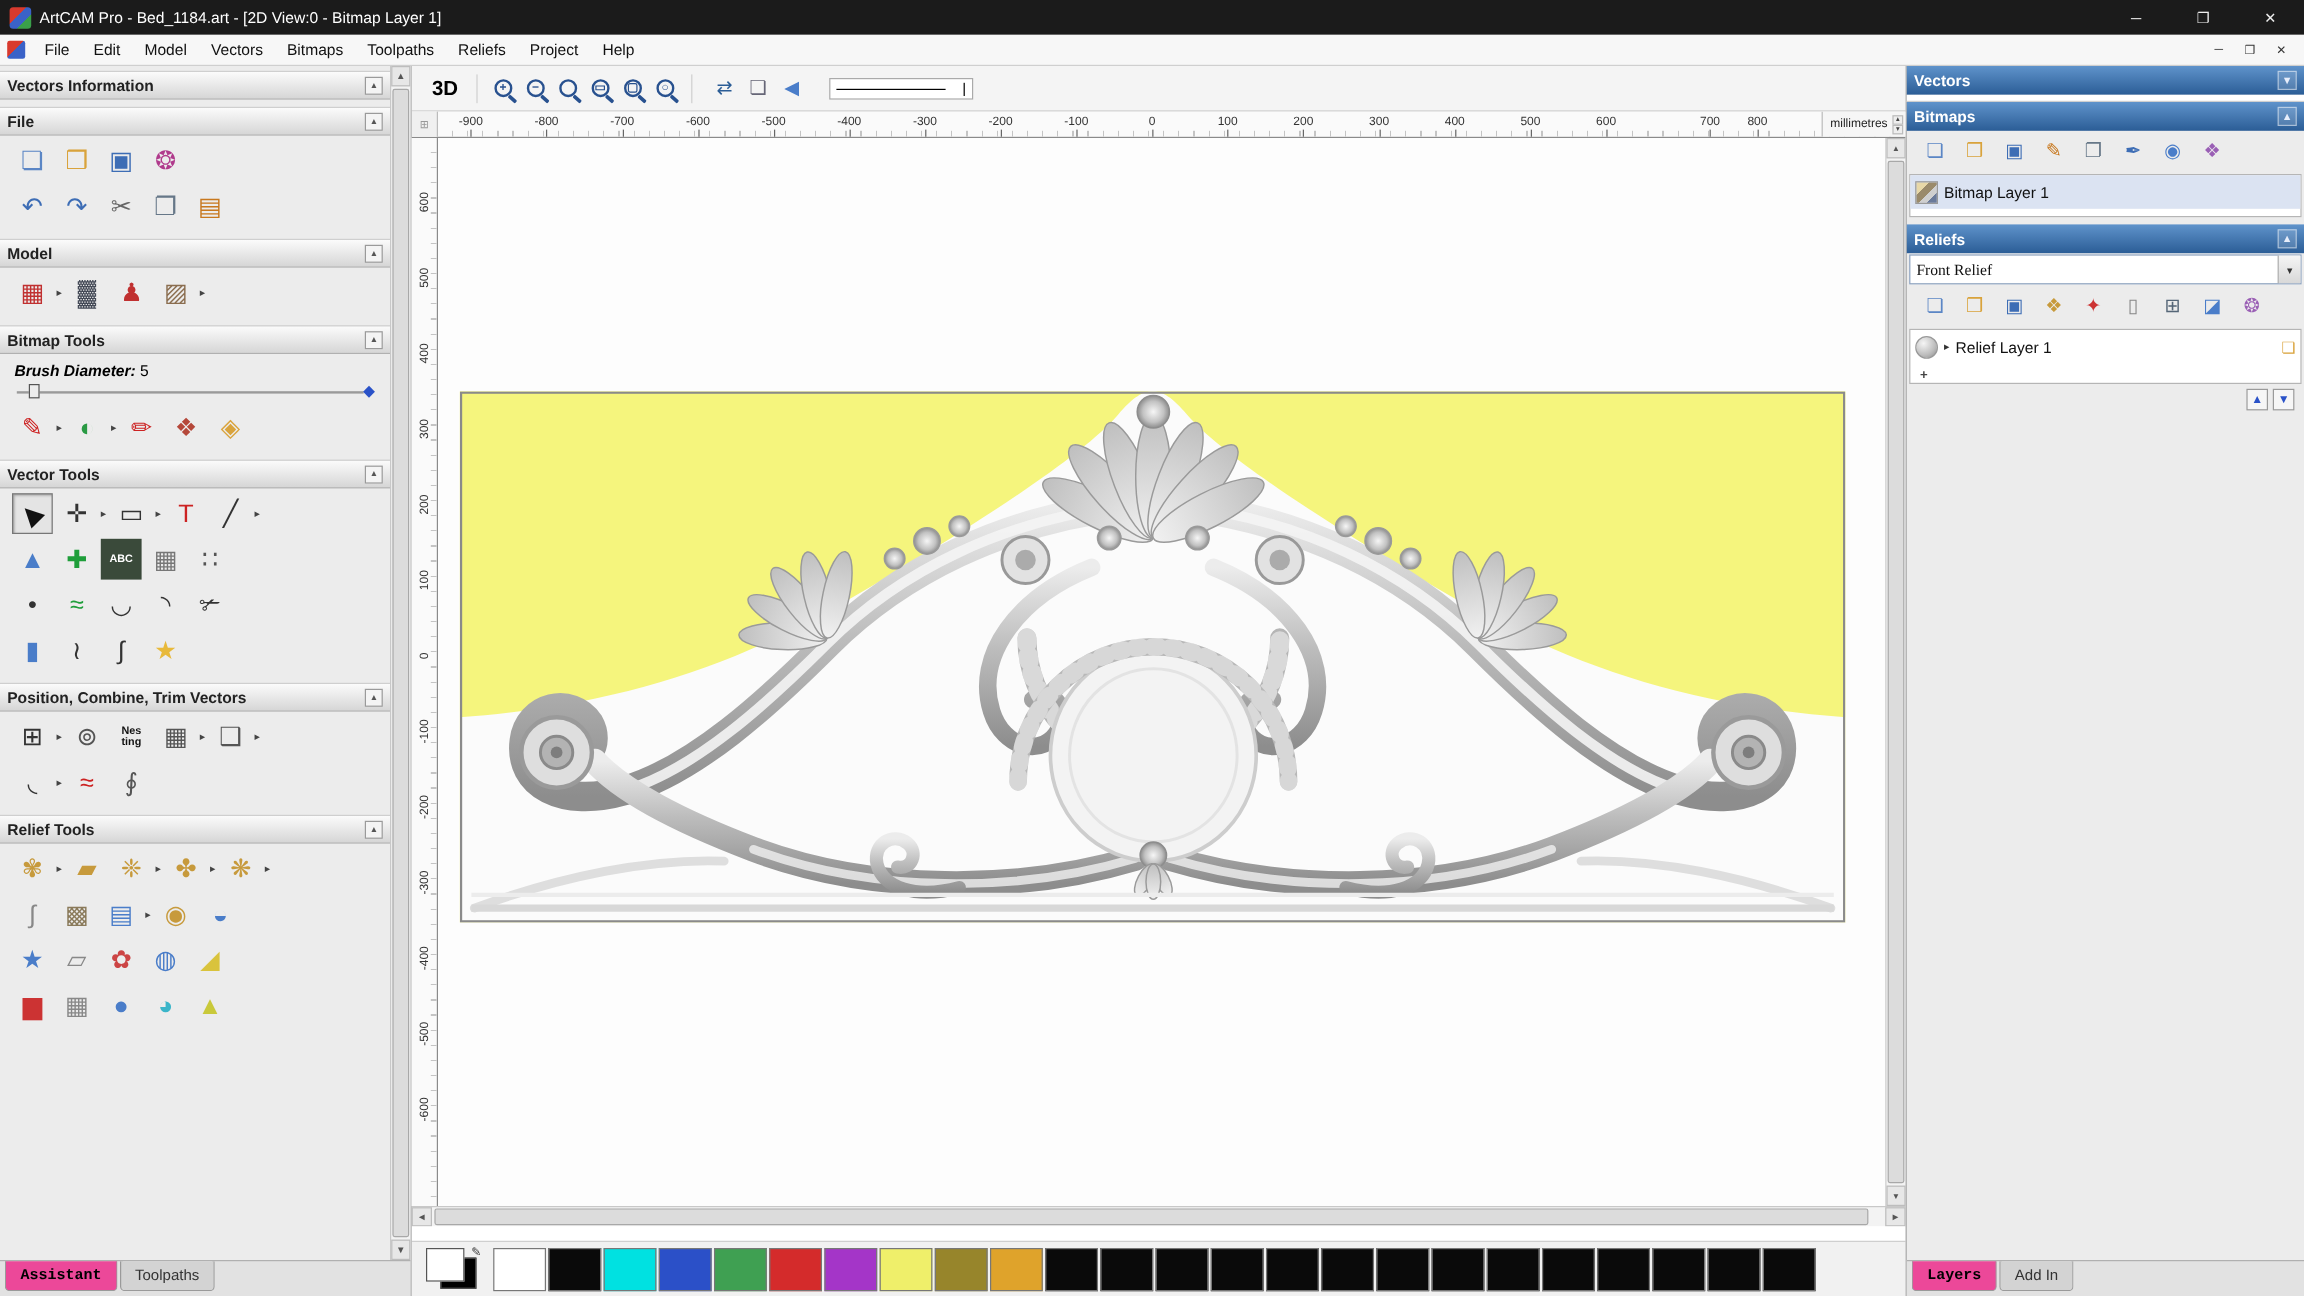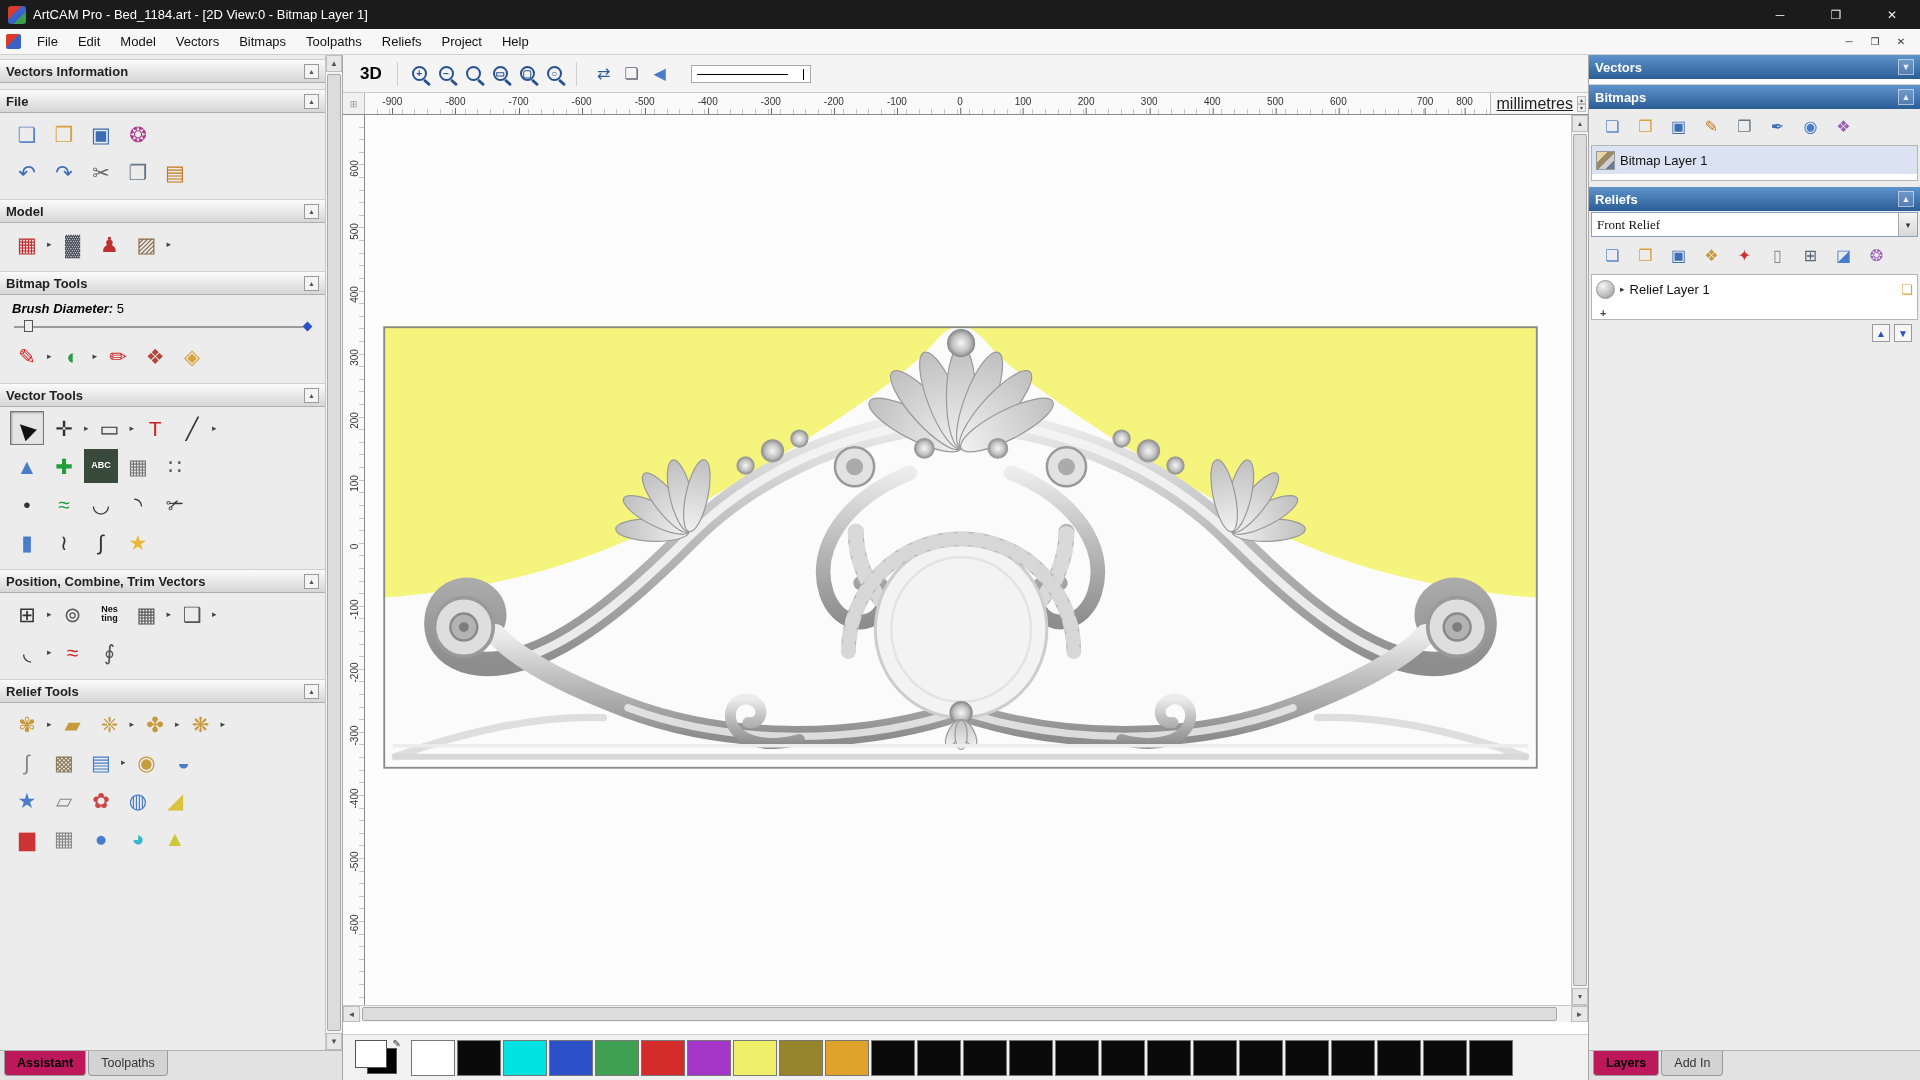--- a/index.html
+++ b/index.html
@@ -63,21 +63,21 @@
   .sb-btn { height:17px; display:flex; align-items:center; justify-content:center; font-size:8px;
     color:#555; background:#e7e7e7; border:1px solid #bdbdbd; }
   .sb-track { flex:1; position:relative; }
   .sb-thumb { position:absolute; left:1px; right:1px; top:2px; bottom:2px; background:#dcdcdc;
     border:1px solid #a8a8a8; border-radius:2px; }
 
   .tabbar { position:absolute; left:0; right:0; bottom:0; height:30px; background:#e2e2e2;
     border-top:1px solid #b0b0b0; display:flex; align-items:flex-start; padding:0 0 0 4px; gap:2px; }
   .tab { padding:5px 12px; font-size:12.5px; background:#d3d3d3; border:1px solid #9a9a9a; border-top:none;
     border-radius:0 0 4px 4px; color:#333; }
-  .tab.active { background:#be185d; font-weight:bold; color:#000; }
+  .tab.active { background:#ec4899; font-weight:bold; color:#000;font-family:Liberation Mono, monospace; }
 
   
   #center { flex:1; display:flex; flex-direction:column; min-width:0; background:#fff; }
   #toolbar { height:38px; flex:0 0 auto; background:#f4f4f4; border-bottom:1px solid #c9c9c9;
     display:flex; align-items:center; padding-left:10px; }
   #btn-3d { font-size:17px; font-weight:bold; padding:3px 6px; border:1px solid transparent; }
   .tb-sep { width:1px; height:24px; background:#cfcfcf; margin:0 8px; }
   #mags { display:flex; align-items:center; }
   .mag { position:relative; width:15px; height:15px; border:2px solid #28518f; border-radius:50%;
     margin:0 6px; color:#28518f; font-size:10px; font-weight:bold; display:flex; align-items:center;
@@ -94,21 +94,21 @@
   #ruler-h-row { height:22px; flex:0 0 auto; display:flex; background:#fafafa; border-bottom:1px solid #8a8a8a; }
   #ruler-corner { width:22px; flex:0 0 auto; border-right:1px solid #bbb; display:flex; align-items:center;
     justify-content:center; font-size:9px; color:#999; background:#f0f0f0; }
   #ruler-h { flex:1; position:relative; overflow:hidden; }
   #ruler-h::before { content:""; position:absolute; left:0; right:0; bottom:0; height:5px;
     background:repeating-linear-gradient(to right, transparent 0 11.6px, #c4c4c4 11.6px 12.61px); }
   .htick { position:absolute; top:3px; transform:translateX(-50%); font-size:10px; color:#333; }
   .htick::after { content:""; position:absolute; left:50%; top:12px; width:1px; height:7px; background:#666; }
   #ruler-unit { position:absolute; right:0; top:0; height:100%; background:#f6f6f6; border-left:1px solid #bbb;
     display:flex; align-items:center; padding:0 2px 0 6px; z-index:2; }
-  #ruler-unit .unit-label { font-size:16px; color:#222;text-decoration:underline; }
+  #ruler-unit .unit-label { font-size:10px; color:#222; }
   .spin { display:flex; flex-direction:column; margin-left:4px; }
   .spin span { font-size:6px; line-height:6px; color:#444; border:1px solid #bbb; background:#eee; padding:0 2px; }
 
   #canvas-row { flex:1; display:flex; min-height:0; }
   #ruler-v { width:22px; flex:0 0 auto; background:#fafafa; border-right:1px solid #8a8a8a; position:relative; overflow:hidden; }
   #ruler-v::before { content:""; position:absolute; top:0; bottom:0; right:0; width:5px;
     background:repeating-linear-gradient(to bottom, transparent 0 11.6px, #c4c4c4 11.6px 12.61px); }
   .vtick { position:absolute; left:0; width:22px; text-align:center; transform:rotate(-90deg);
     font-size:10px; color:#333; }
   #viewport { flex:1; position:relative; background:#fdfdfd; overflow:hidden; }

